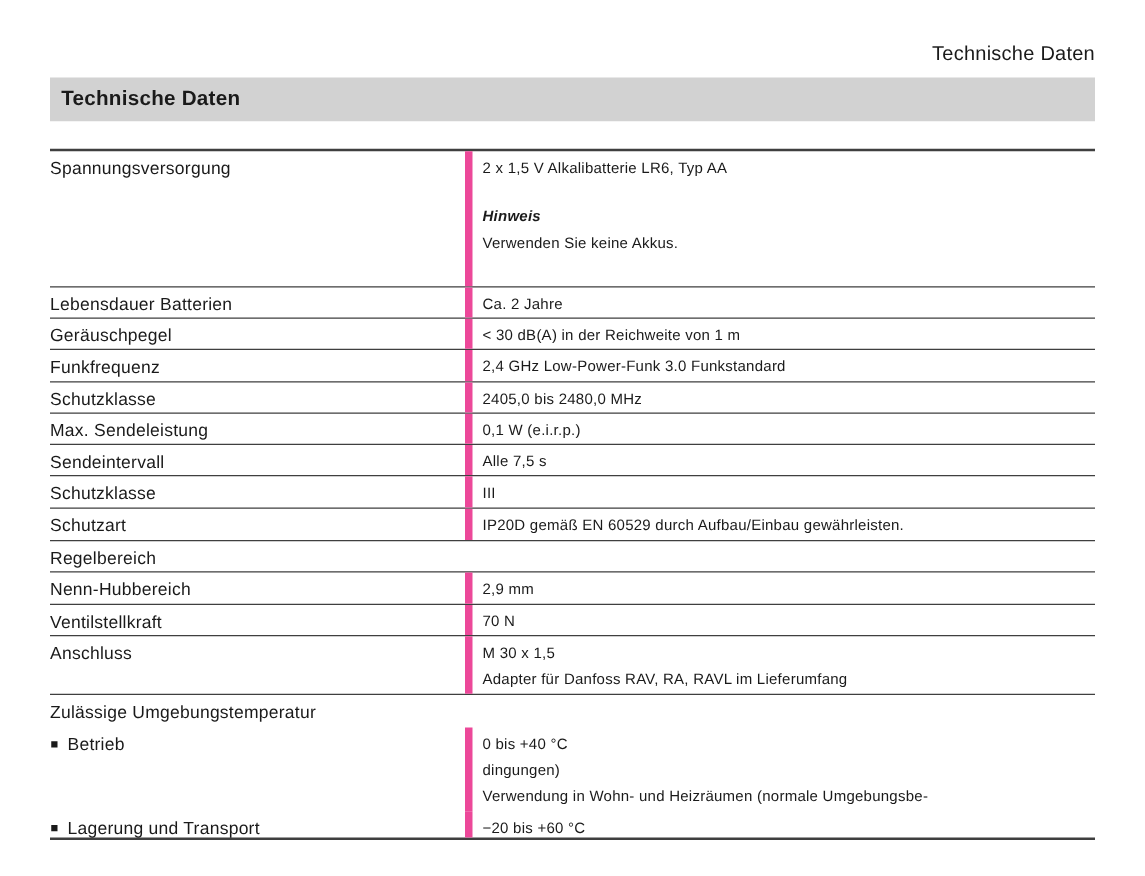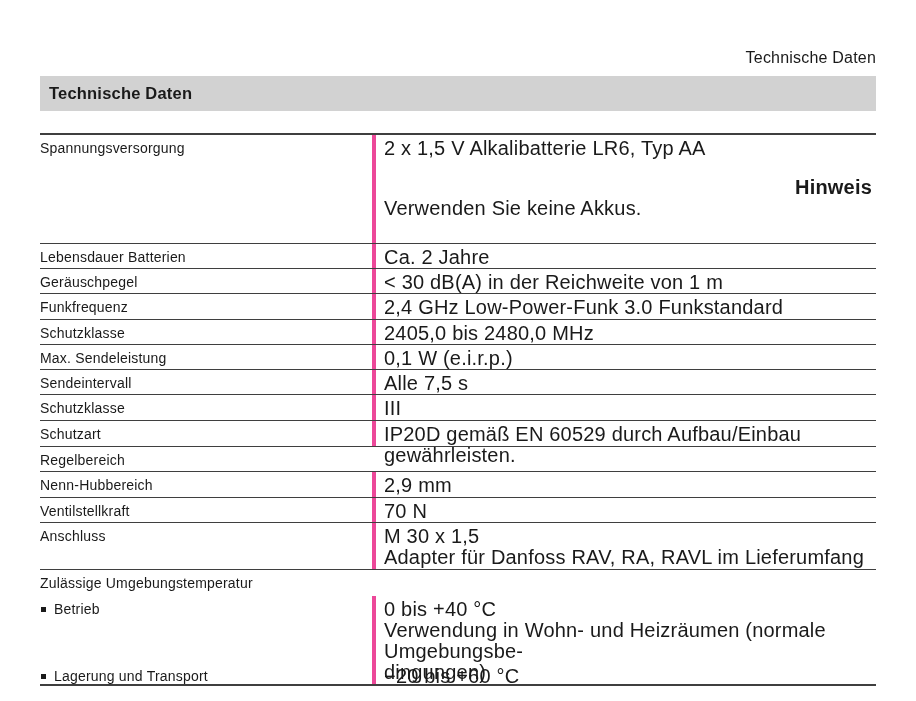--- a/index.html
+++ b/index.html
@@ -16,21 +16,21 @@
     letter-spacing: 0.2px;
   }
   * { box-sizing: border-box; }
 
   .page {
     width: 916px;
     height: 701px;
     position: relative;
   }
   .content {
-    margin: 16px 40px;
+    margin: 2px 40px;
     width: 836px;
   }
 
   .header-right {
     padding-top: 33px;
     text-align: right;
     font-size: 16px;
     line-height: 18px;
   }
 
@@ -60,32 +60,32 @@
     border-bottom: 1px solid #3f3f3f;
   }
   .cell-label {
     flex: 0 0 332px;
     padding-top: 3px;
     font-size: 14px;
     line-height: 21px;
   }
   .cell-value {
     flex: 1 1 auto;
-    border-left: 4px solid #ec4899;
+    border-left: 6px solid #ec4899;
     padding: 3px 4px 0 8px;
-    font-size: 20px;
+    font-size: 12px;
     line-height: 21px;
   }
   .row.full .cell-label {
     flex: 1 1 auto;
   }
   .note-title {
     font-weight: bold;
+    font-style: italic;
     margin-top: 18px;
-    text-align: right;
   }
   .note-text {
   }
   .bullet {
     display: inline-block;
     width: 5px;
     height: 5px;
     background: #1a1a1a;
     margin: 0 8px 2px 1px;
     vertical-align: middle;
@@ -179,22 +179,22 @@
       <div class="row full" style="height:26px">
         <div class="cell-label">Zulässige Umgebungstemperatur</div>
       </div>
 
       <div class="row" style="height:67px">
         <div class="cell-label">
           <span class="bullet"></span><span>Betrieb</span>
         </div>
         <div class="cell-value">
           <div>0 bis +40 °C</div>
+          <div>dingungen)</div>
           <div>Verwendung in Wohn- und Heizräumen (normale Umgebungsbe-</div>
-          <div>dingungen)</div>
         </div>
       </div>
 
       <div class="row" style="height:21px">
         <div class="cell-label">
           <span class="bullet"></span><span>Lagerung und Transport</span>
         </div>
         <div class="cell-value">−20 bis +60 °C</div>
       </div>
 

